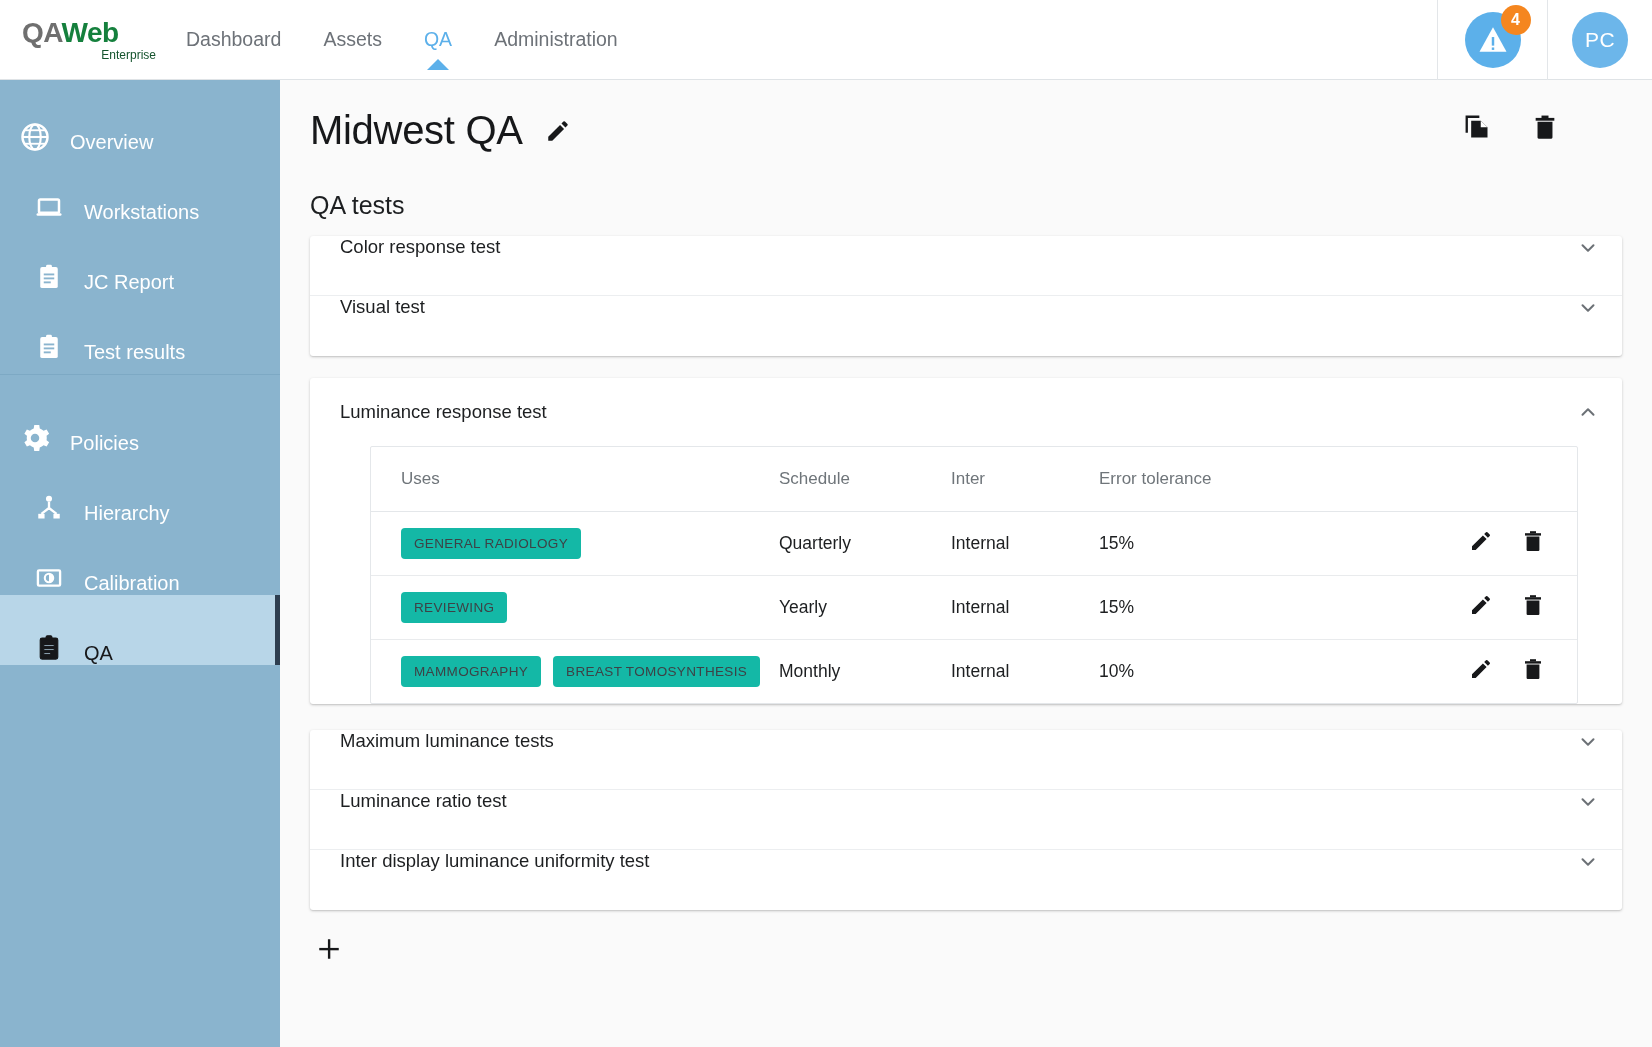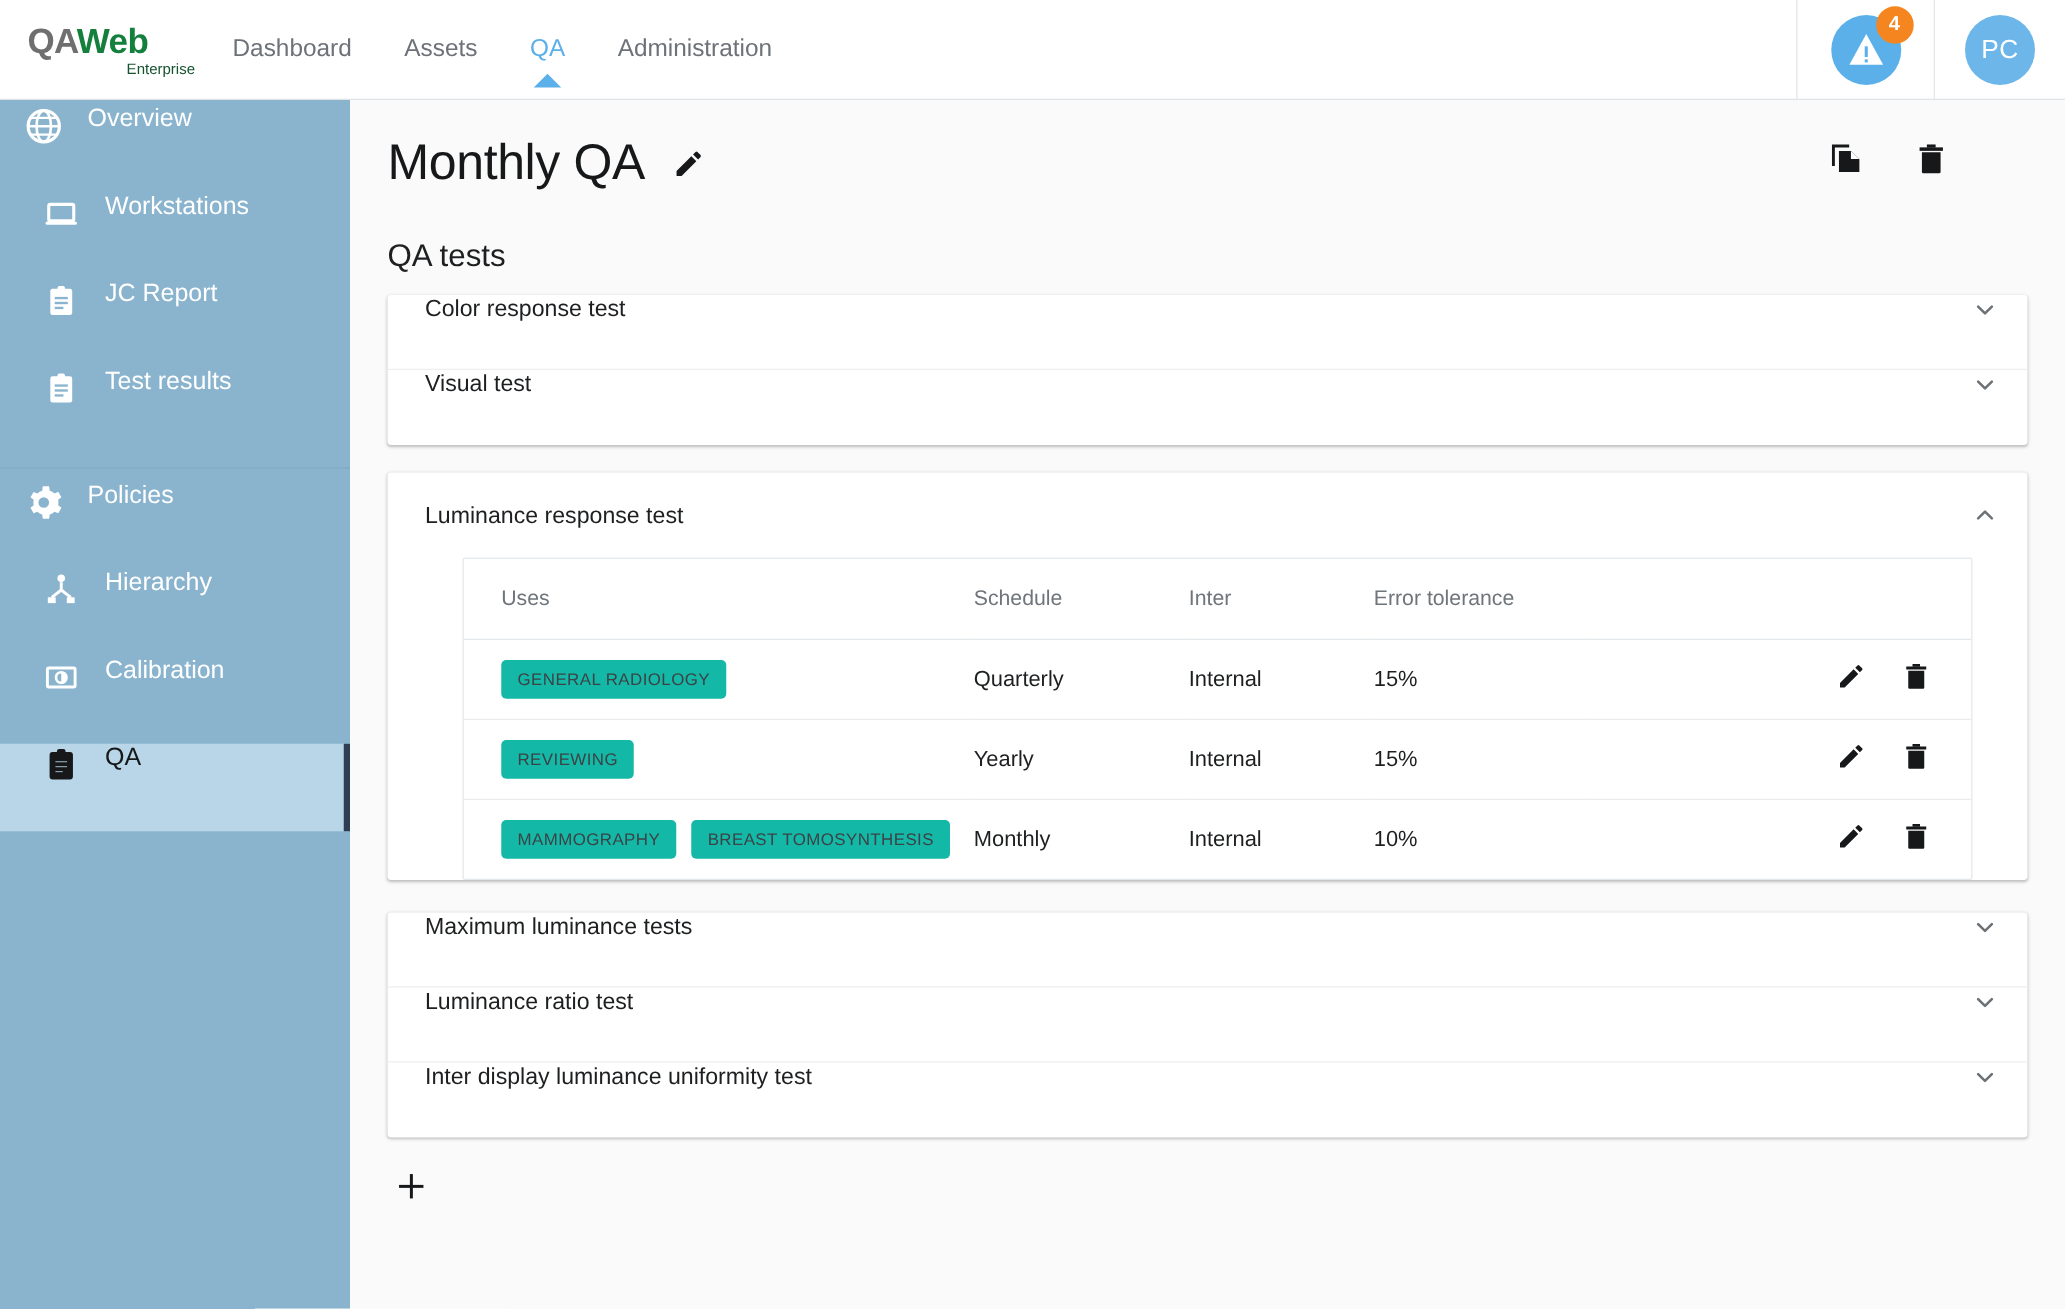--- a/index.html
+++ b/index.html
@@ -82,21 +82,21 @@
 
   
   .sidebar {
     position: absolute; top: 80px; left: 0;
     width: 280px; height: 967px;
     background: #8ab4ce;
   }
   .side-group { padding-top: 4px; }
   .side-divider { height: 1px; background: #7da9c4; margin: 10px 0 6px; }
   .side-item {
-    height: 70px; display: flex; align-items: flex-start;
+    height: 70px; display: flex; align-items: flex-end;
     color: #ffffff; cursor: pointer; position: relative;
   }
   .side-item .s-icon {
     width: 34px; height: 34px;
     display: flex; align-items: center; justify-content: center;
     flex: 0 0 auto;
   }
   .side-item.lvl0 .s-icon { margin-left: 18px; }
   .side-item.lvl1 .s-icon { margin-left: 32px; }
   .side-item .s-label { margin-left: 18px; font-size: 20px; }
@@ -336,21 +336,21 @@
       </span>
       <span class="s-label">QA</span>
     </div>
   </div>
 </div>
 
 <div class="main">
 
   <div class="page-head">
     <div class="page-title-row">
-      <div class="page-title">Monthly QA</div>
+      <div class="page-title">Midwest QA</div>
       <div class="edit-title-btn">
         <span>
           <svg width="26" height="26" viewBox="0 0 24 24">
             <path fill="#17181a" d="M3 17.3V21h3.7L17.6 10.1l-3.7-3.7L3 17.3zM20.7 7a1 1 0 000-1.4l-2.3-2.3a1 1 0 00-1.4 0l-1.8 1.8 3.7 3.7L20.7 7z"></path>
           </svg>
         </span>
       </div>
     </div>
 
     <div class="head-actions">

